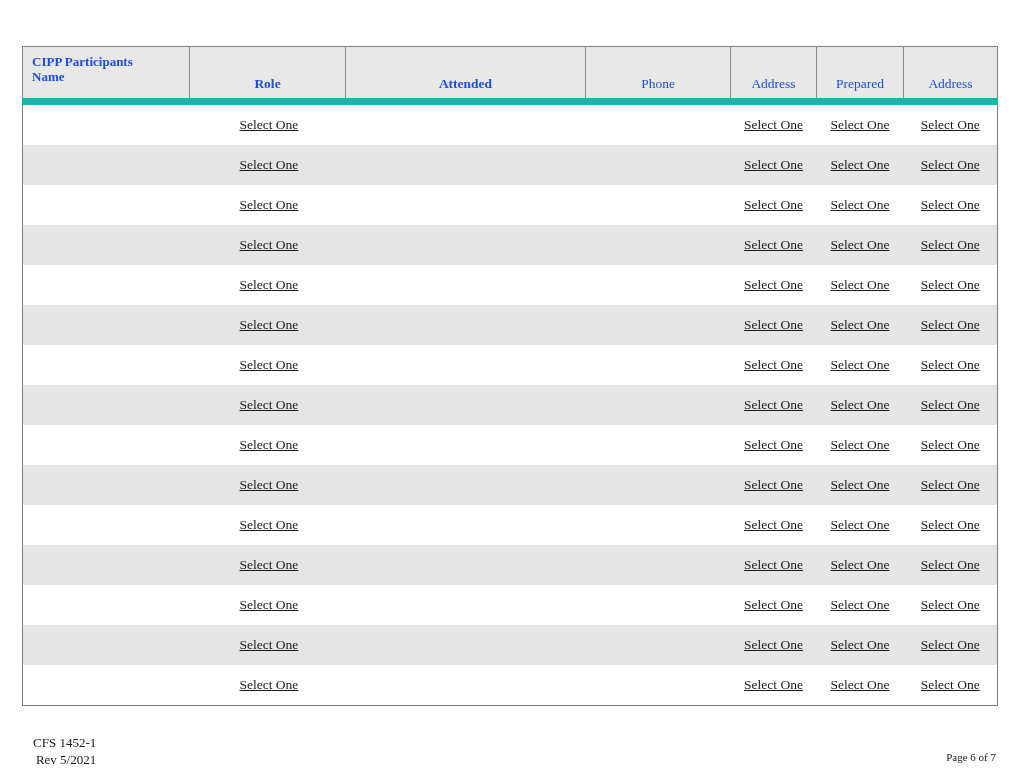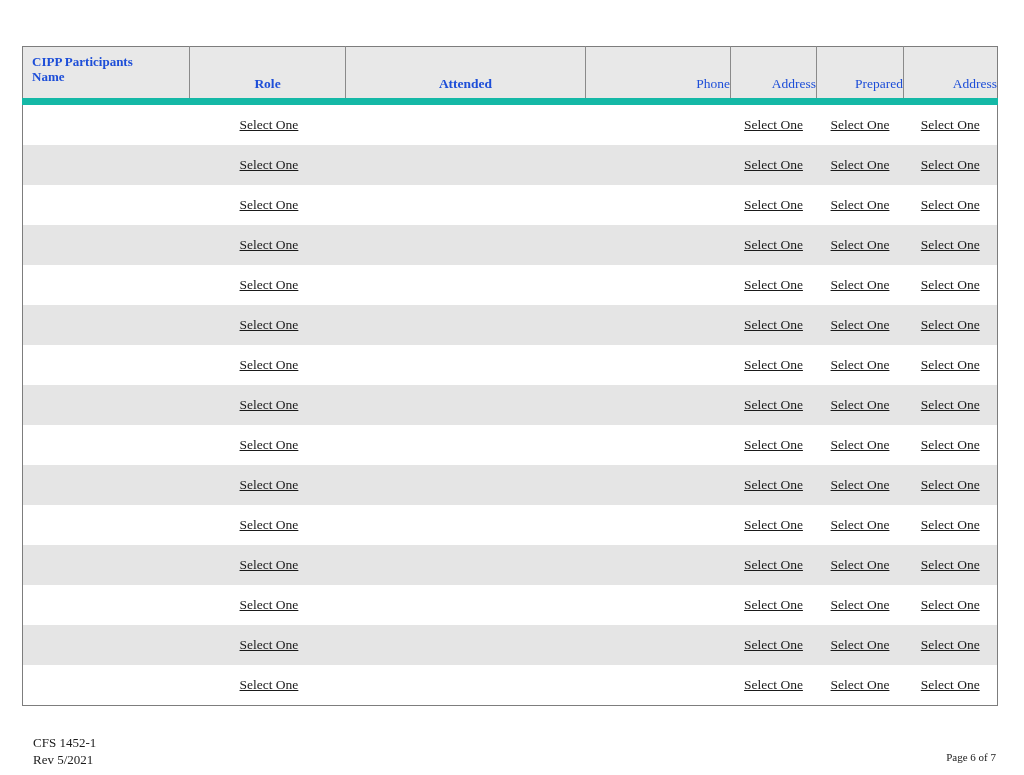--- a/index.html
+++ b/index.html
@@ -77,21 +77,21 @@
   
   th.h-bold {
     text-align: center;
     vertical-align: bottom;
     font-weight: bold;
     padding-bottom: 6px;
     font-size: 13.5px;
   }
   
   th.h-plain {
-    text-align: right;
+    text-align: center;
     vertical-align: bottom;
     font-weight: normal;
     padding-bottom: 6px;
     font-size: 13.5px;
   }
 
   
   tbody tr {
     height: 40px;
     text-decoration: underline;
@@ -120,21 +120,21 @@
   
   .footer-left {
     position: absolute;
     left: 33px;
     top: 735px;
     font-size: 13px;
     line-height: 1.28;
     font-family: "Liberation Serif", "DejaVu Serif", serif;
     color: #1a1a1a;
   }
-  .footer-left .line { display: block; }
+  .footer-left .line { display: block; text-align: right; }
 
   .footer-right {
     position: absolute;
     right: 28px;
     top: 750px;
     font-size: 11px;
     line-height: 1.28;
     font-family: "Liberation Serif", "DejaVu Serif", serif;
     color: #1a1a1a;
   }

